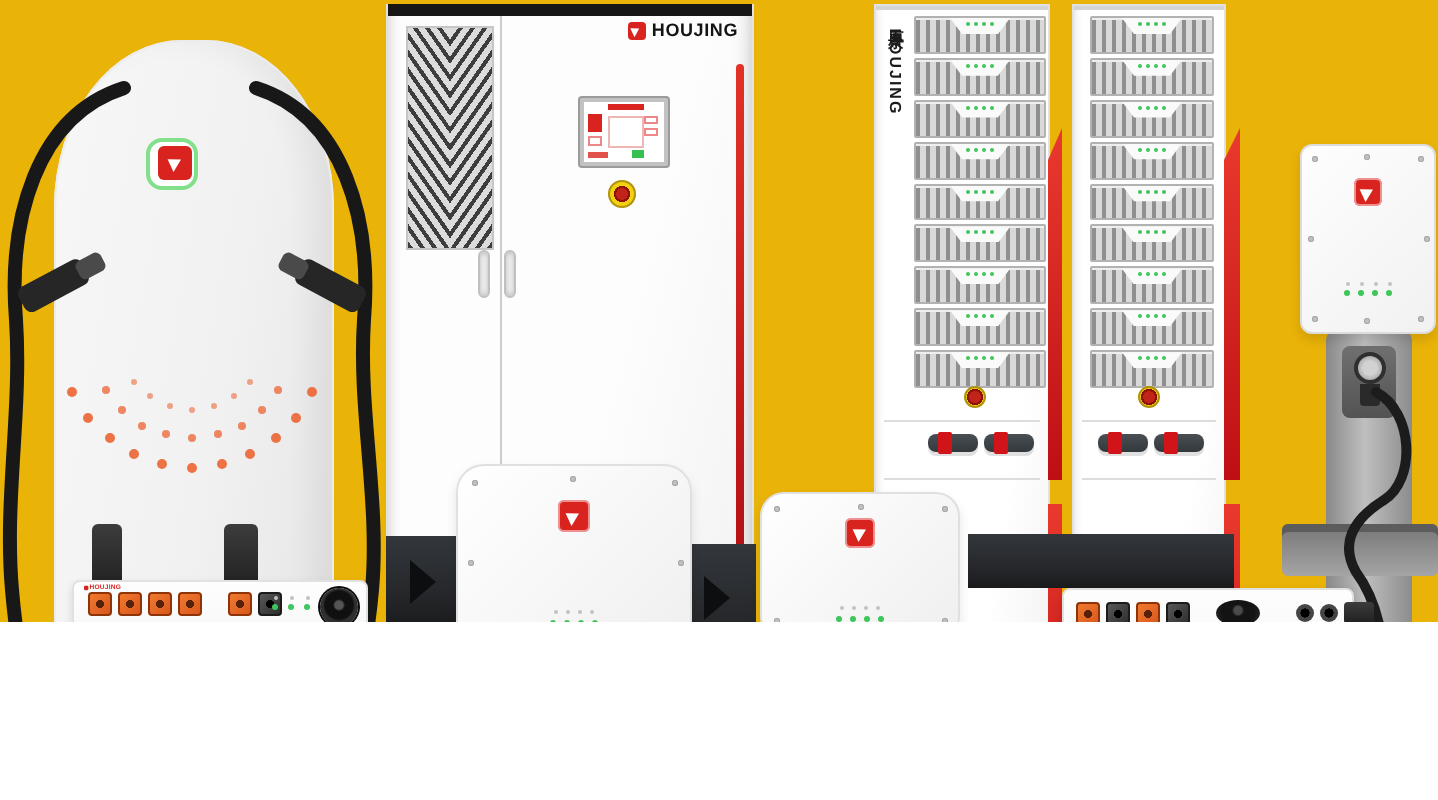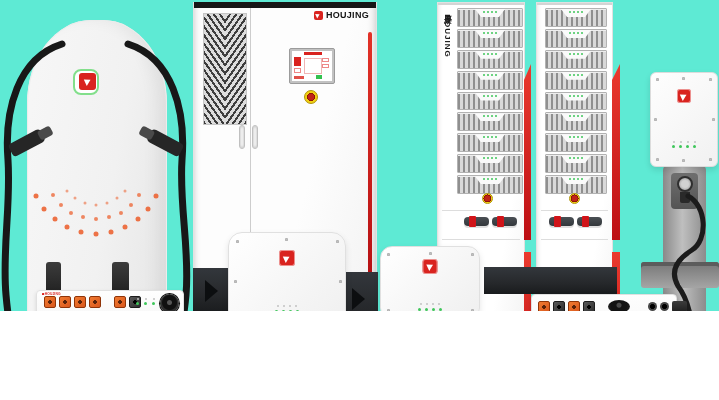--- a/index.html
+++ b/index.html
@@ -1,17 +1,17 @@
 <!DOCTYPE html>
 <html style="--brand-red: #d9231f; --logo-green: #82df8b; --stripe-red: #d01419; --led-green: #3ec65a; --dot-orange: #ec6a3c; --estop-yellow: #f2d013; --estop-red: #c02318; --dark-band: #26282b; --connector-orange: #d9571d;"><head>
 <meta charset="utf-8">
 <style>
 *{margin:0;padding:0;box-sizing:border-box}
 html,body{background:#fff;font-family:"Liberation Sans",sans-serif}
-.stage{position:relative;width:719px;height:311px;background:#5eead4;overflow:hidden}
+.stage{position:relative;width:719px;height:311px;background:#eab308;overflow:hidden}
 
 
 .station-body{position:absolute;left:27px;top:20px;width:140px;height:378px;z-index:2;
   background:linear-gradient(100deg,#f7f7f7,#f1f1f1 55%,#e4e4e4);
   border-radius:64px 64px 10px 10px / 84px 84px 10px 10px;
   box-shadow:inset 0 0 0 1px #ececec, inset -10px -2px 16px rgba(0,0,0,.06)}
 .station-logo{position:absolute;left:46px;top:49px;width:26px;height:26px;border:2px solid var(--logo-green,#82df8b);border-radius:8px;background:#fff}
 .station-logo .red{position:absolute;left:4px;top:2px;width:17px;height:17px;background:var(--brand-red,#d9231f);border-radius:3px;display:flex;align-items:center;justify-content:center}
 .arrow{width:0;height:0;border-left:6px solid #fff;border-top:3px solid transparent;border-bottom:4px solid transparent;transform:rotate(-25deg)}
 .sdot{position:absolute;border-radius:50%;background:var(--dot-orange,#ec6a3c);transform:translate(-50%,-50%)}

